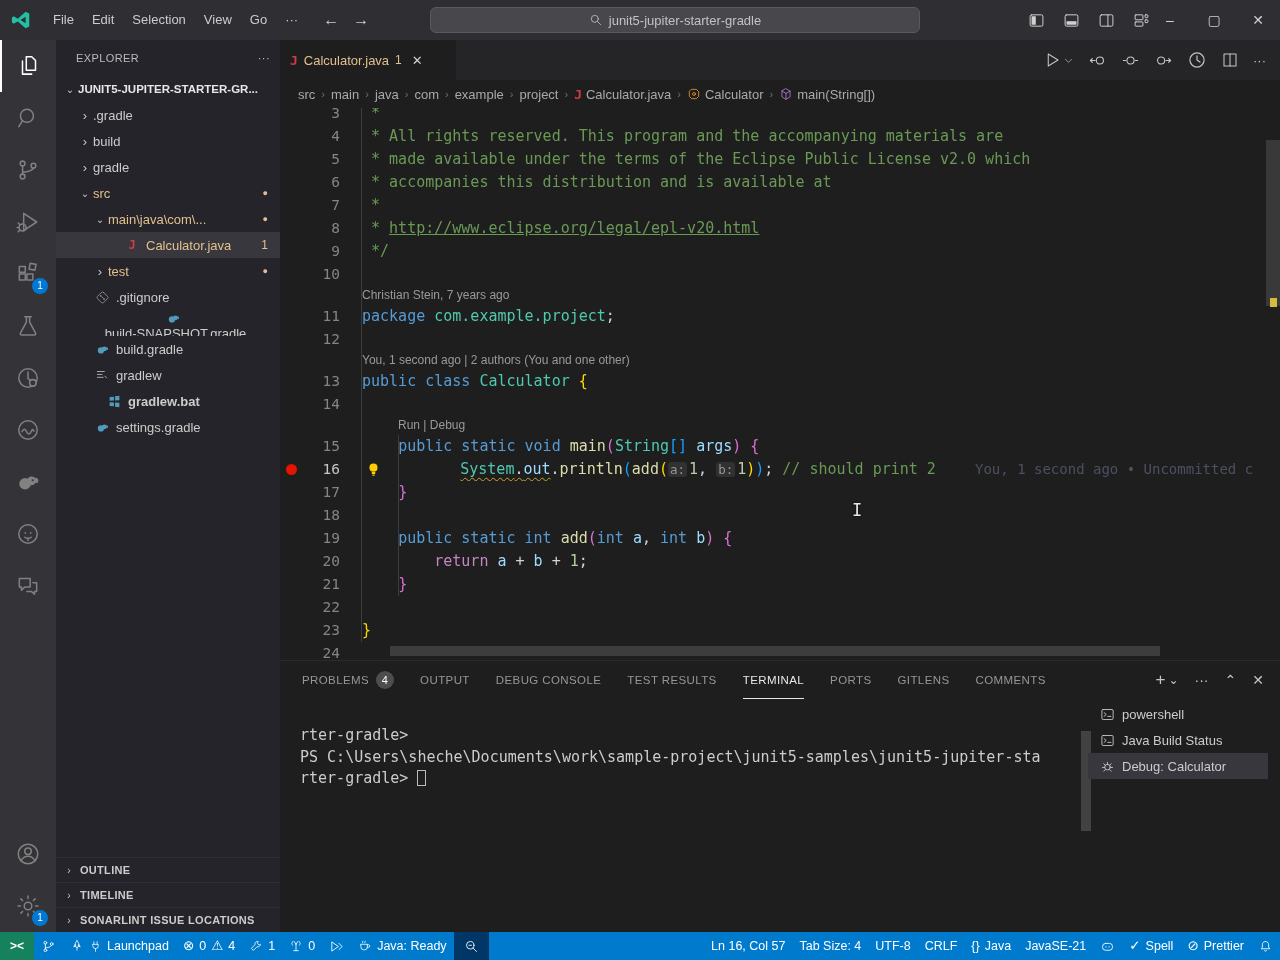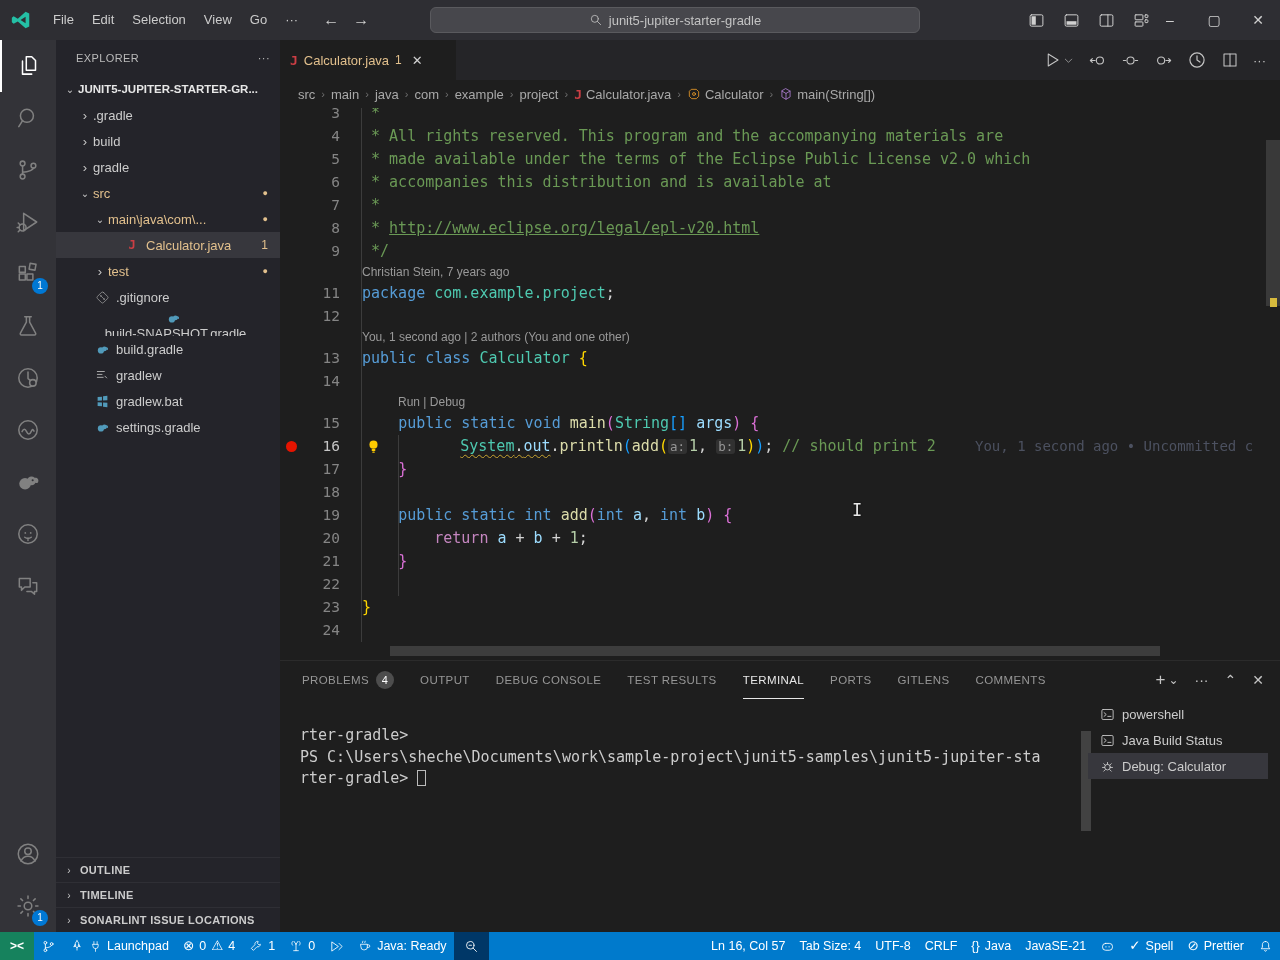--- a/index.html
+++ b/index.html
@@ -338,21 +338,21 @@
       </div>
       <div class="tree-row" style="padding-left: 21px;">
         <span class="chev"></span>
         <span class="ficon">
           <svg width="14" height="14" viewBox="0 0 24 24" class="ico" style="color:#c5c5c5">
             <path d="M4 6h12M4 11h8M4 16h10M17 14l3 3"></path>
           </svg>
         </span>
         <span class="lbl">gradlew</span>
       </div>
-      <div class="tree-row" style="padding-left: 21px;">
+      <div class="tree-row" style="padding-left: 33px; font-weight: bold;">
         <span class="chev"></span>
         <span class="ficon">
           <svg width="13" height="13" viewBox="0 0 24 24" fill="#519aba">
             <rect x="3" y="4" width="8" height="7" transform="skewY(-4)"></rect>
             <rect x="13" y="3" width="8" height="8" transform="skewY(-4)"></rect>
             <rect x="3" y="13" width="8" height="7" transform="skewY(4)"></rect>
             <rect x="13" y="13" width="8" height="8" transform="skewY(4)"></rect>
           </svg>
         </span>
         <span class="lbl">gradlew.bat</span>
@@ -462,20 +462,21 @@
     <div class="guide" style="left:81px;top:0;height:540px"></div>
     <div class="guide" style="left:118px;top:333px;height:161px"></div>
     <div id="code-lines">
         <div class="code-row"><div class="gutter"><span class="bpzone"></span><span class="ln">3</span></div><div class="content"><span class="tk cm"> *</span></div></div>
         <div class="code-row"><div class="gutter"><span class="bpzone"></span><span class="ln">4</span></div><div class="content"><span class="tk cm"> * All rights reserved. This program and the accompanying materials are</span></div></div>
         <div class="code-row"><div class="gutter"><span class="bpzone"></span><span class="ln">5</span></div><div class="content"><span class="tk cm"> * made available under the terms of the Eclipse Public License v2.0 which</span></div></div>
         <div class="code-row"><div class="gutter"><span class="bpzone"></span><span class="ln">6</span></div><div class="content"><span class="tk cm"> * accompanies this distribution and is available at</span></div></div>
         <div class="code-row"><div class="gutter"><span class="bpzone"></span><span class="ln">7</span></div><div class="content"><span class="tk cm"> *</span></div></div>
         <div class="code-row"><div class="gutter"><span class="bpzone"></span><span class="ln">8</span></div><div class="content"><span class="tk cm"> * </span><span class="tk cm link">http://www.eclipse.org/legal/epl-v20.html</span></div></div>
         <div class="code-row"><div class="gutter"><span class="bpzone"></span><span class="ln">9</span></div><div class="content"><span class="tk cm"> */</span></div></div>
+        <div class="code-row"><div class="gutter"><span class="bpzone"></span><span class="ln">10</span></div><div class="content"></div></div>
         <div class="cl-row">
           <div class="gutter"></div>
           <div class="content codelens"><span>Christian Stein, 7 years ago</span></div>
         </div>
         <div class="code-row"><div class="gutter"><span class="bpzone"></span><span class="ln">11</span></div><div class="content"><span class="tk kw">package</span><span class="tk pun"> </span><span class="tk ty">com.example.project</span><span class="tk pun">;</span></div></div>
         <div class="code-row"><div class="gutter"><span class="bpzone"></span><span class="ln">12</span></div><div class="content"></div></div>
         <div class="cl-row">
           <div class="gutter"></div>
           <div class="content codelens"><span>You, 1 second ago | 2 authors (You and one other)</span></div>
         </div>

